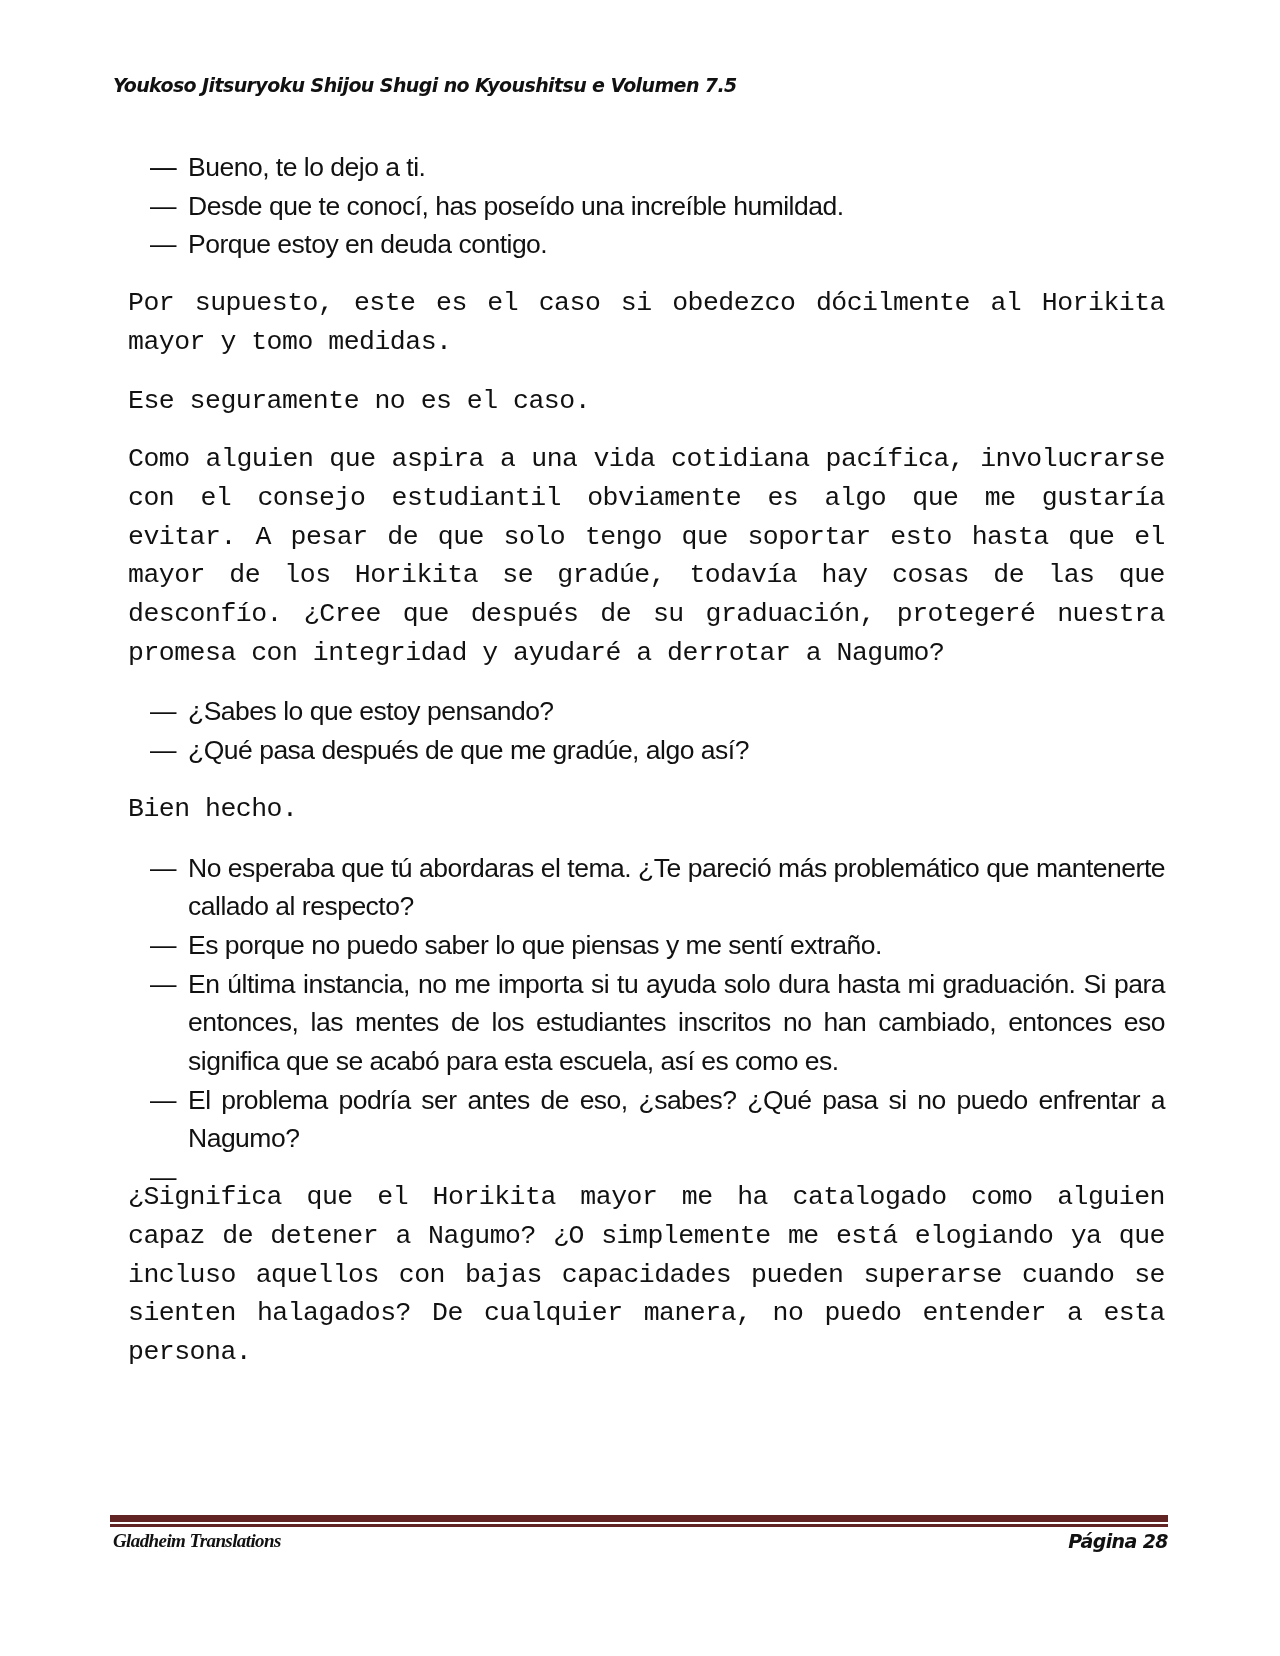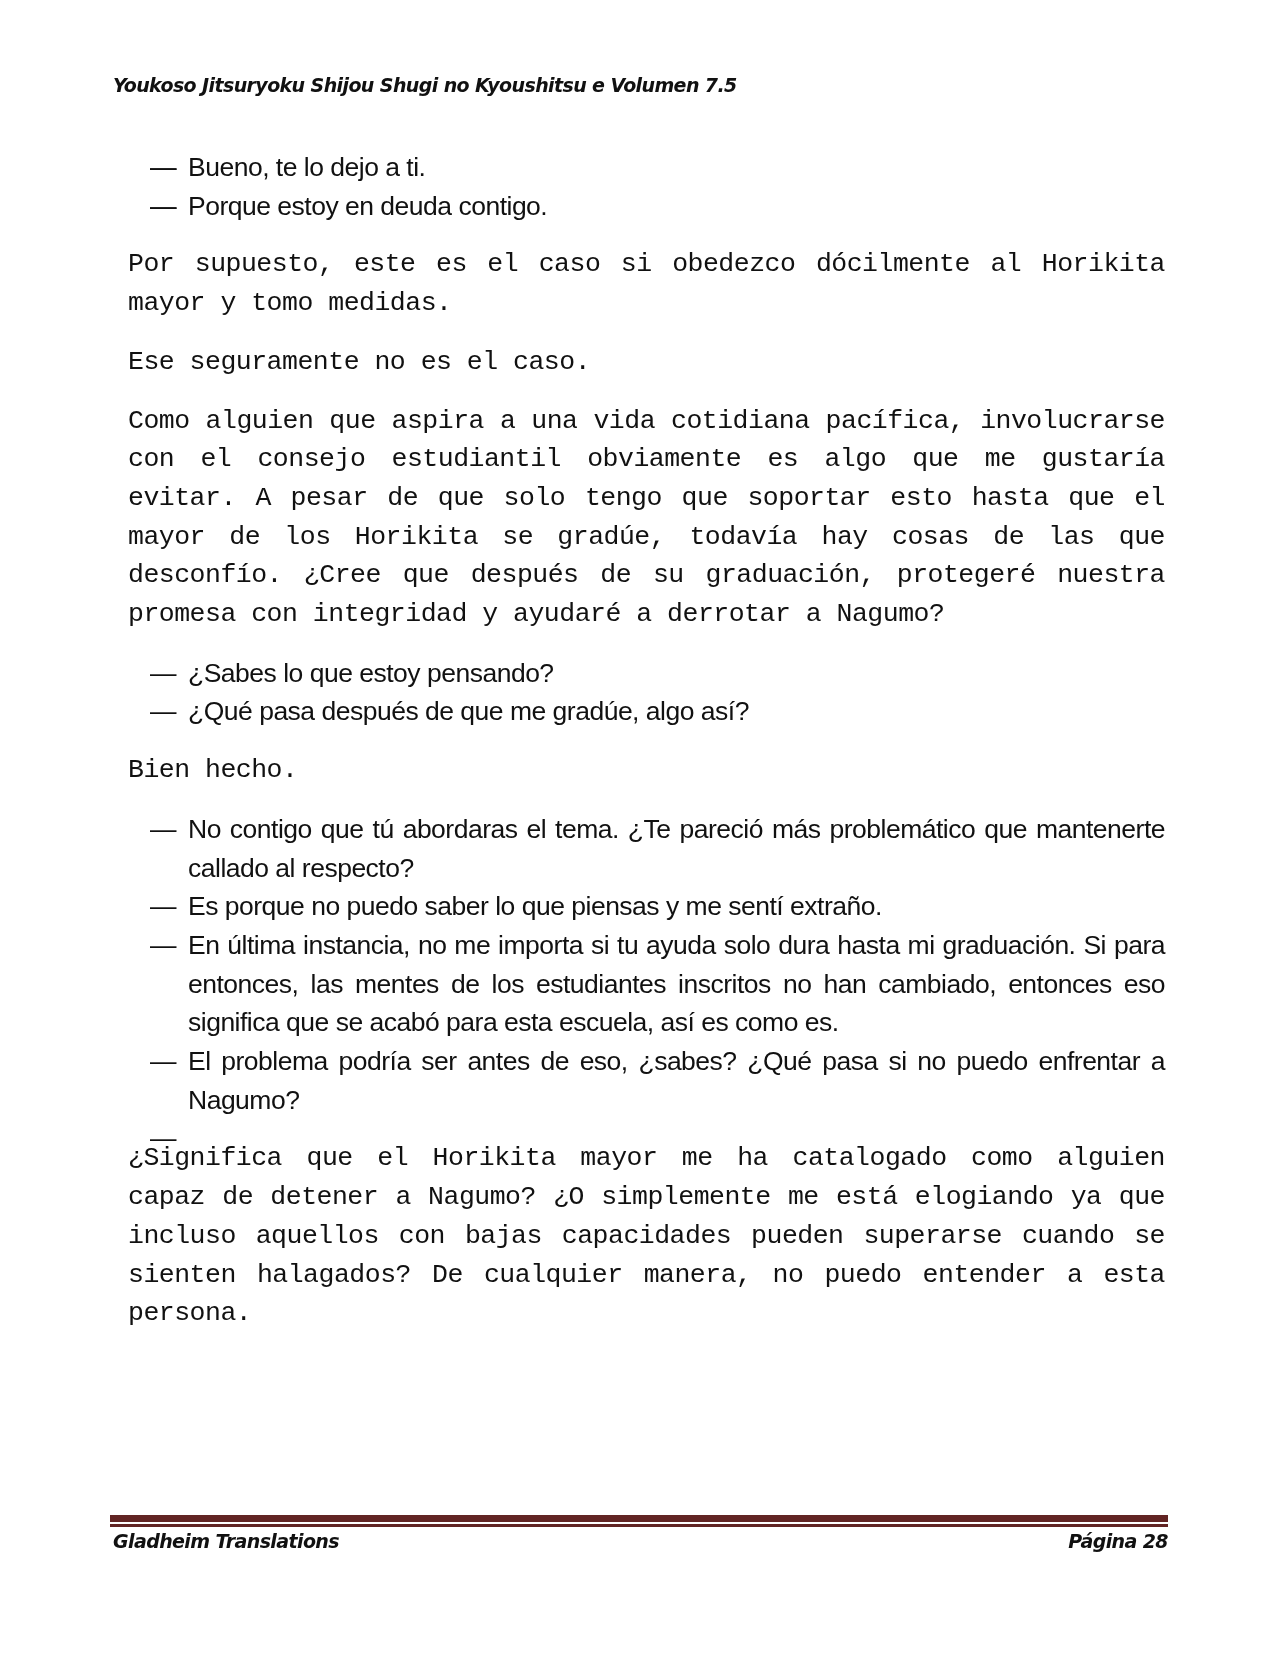--- a/index.html
+++ b/index.html
@@ -21,50 +21,50 @@
   .dialog li .dash { position: absolute; left: 37px; top: 0; }
   .footer-rule {
     position: absolute; left: 110px; top: 1515px; width: 1058px; height: 7px;
     background: #622423; border-bottom: 2px solid #fff; box-shadow: 0 3px 0 #622423;
   }
   .footer-left, .footer-right {
     position: absolute; top: 1530px;
     font-family: "DejaVu Sans", sans-serif; font-weight: bold; font-style: italic;
     font-size: 19px; letter-spacing: -0.6px; color: #111;
   }
-  .footer-left { left: 113px; }
+  .footer-left { left: 113px; font-family: Liberation Serif, serif; }
   .footer-right { right: 112px; }
 </style>
 </head>
 <body>
 
 <div class="page">
   <div class="header-title">Youkoso Jitsuryoku Shijou Shugi no Kyoushitsu e Volumen 7.5</div>
 
   <div class="body-text">
     <ul class="dialog">
       <li><span class="dash">—</span></li>
       <li><span class="dash">—</span><span>Bueno, te lo dejo a ti.</span></li>
-      <li><span class="dash">—</span></li>
+      <li><span class="dash">—</span><span>Desde que te conocí, has poseído una increíble humildad.</span></li>
       <li><span class="dash">—</span><span>Porque estoy en deuda contigo.</span></li>
     </ul>
 
     <p>Por supuesto, este es el caso si obedezco dócilmente al Horikita mayor y tomo medidas.</p>
     <p>Ese seguramente no es el caso.</p>
     <p>Como alguien que aspira a una vida cotidiana pacífica, involucrarse con el consejo estudiantil obviamente es algo que me gustaría evitar. A pesar de que solo tengo que soportar esto hasta que el mayor de los Horikita se gradúe, todavía hay cosas de las que desconfío. ¿Cree que después de su graduación, protegeré nuestra promesa con integridad y ayudaré a derrotar a Nagumo?</p>
 
     <ul class="dialog">
       <li><span class="dash">—</span><span>¿Sabes lo que estoy pensando?</span></li>
       <li><span class="dash">—</span><span>¿Qué pasa después de que me gradúe, algo así?</span></li>
     </ul>
 
     <p>Bien hecho.</p>
 
     <ul class="dialog">
-      <li><span class="dash">—</span><span>No contigo que tú abordaras el tema. ¿Te pareció más problemático que mantenerte callado al respecto?</span></li>
+      <li><span class="dash">—</span><span>No esperaba que tú abordaras el tema. ¿Te pareció más problemático que mantenerte callado al respecto?</span></li>
       <li><span class="dash">—</span><span>Es porque no puedo saber lo que piensas y me sentí extraño.</span></li>
       <li><span class="dash">—</span><span>En última instancia, no me importa si tu ayuda solo dura hasta mi graduación. Si para entonces, las mentes de los estudiantes inscritos no han cambiado, entonces eso significa que se acabó para esta escuela, así es como es.</span></li>
       <li><span class="dash">—</span><span>El problema podría ser antes de eso, ¿sabes? ¿Qué pasa si no puedo enfrentar a Nagumo?</span></li>
       <li><span class="dash">—</span></li>
     </ul>
 
     <p>¿Significa que el Horikita mayor me ha catalogado como alguien capaz de detener a Nagumo? ¿O simplemente me está elogiando ya que incluso aquellos con bajas capacidades pueden superarse cuando se sienten halagados? De cualquier manera, no puedo entender a esta persona.</p>
   </div>
 
   <div class="footer-rule"></div>

